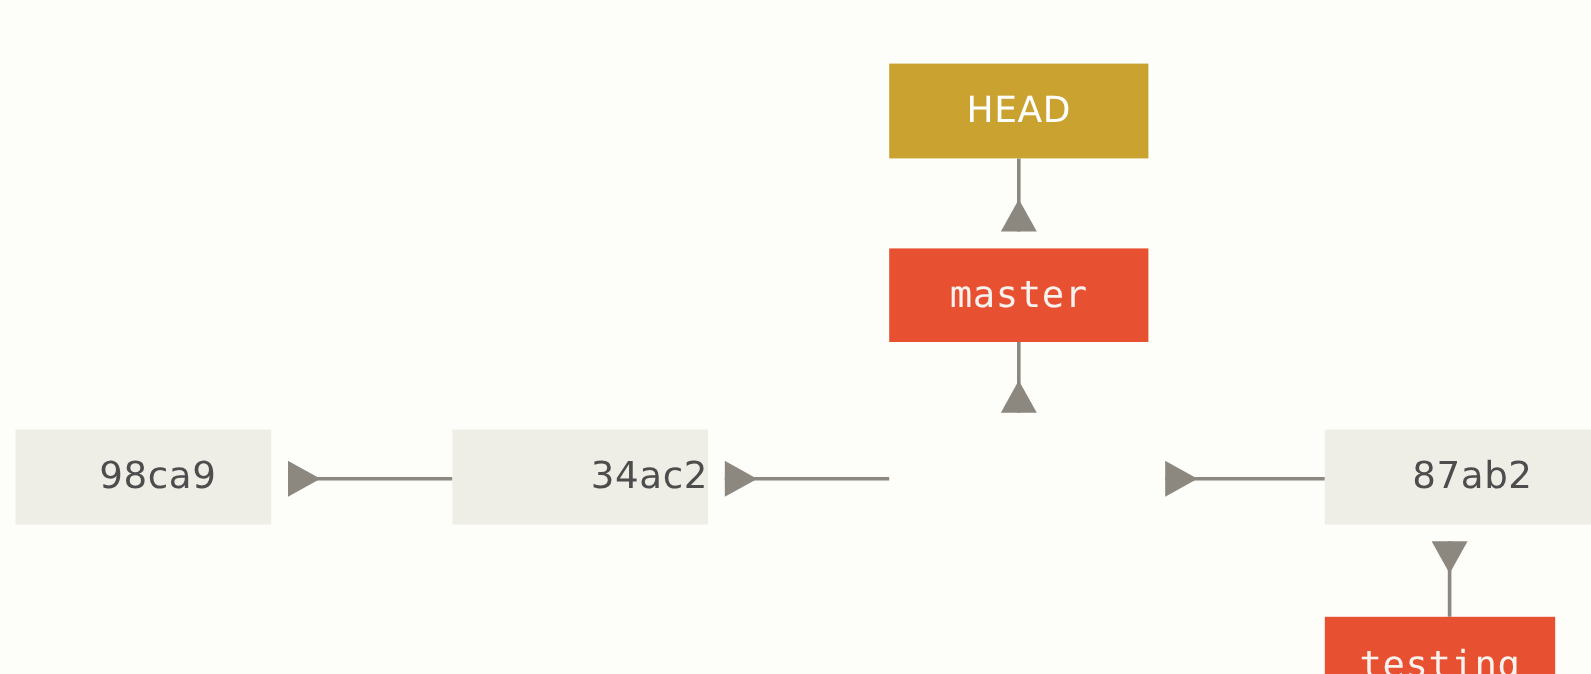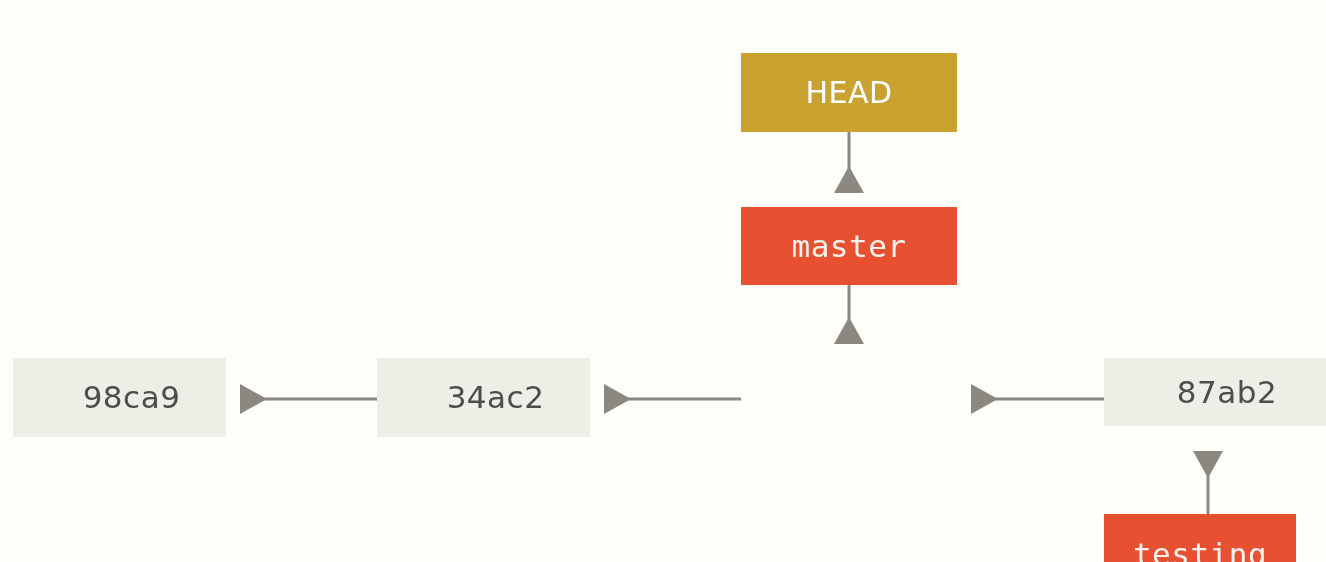--- a/index.html
+++ b/index.html
@@ -106,22 +106,22 @@
   </div>
 
   <div class="node node-branch" style="left:1104px; top:470px; width:192px; height:92px;">
     <span style="position:relative; top:-6px;">testing</span>
   </div>
 
   <div class="node node-commit" style="left:13px; top:314px; width:213px; height:79px;">
     <span>98ca9</span>
   </div>
 
-  <div class="node node-commit" style="left:377px; top:314px; width:213px; height:79px;">
+  <div class="node node-commit" style="left:377px; top:314px; width:213px; height:79px;justify-content:flex-end;">
     <span>34ac2</span>
   </div>
 
 
-  <div class="node node-commit" style="left:1104px; top:314px; width:222px; height:68px;">
+  <div class="node node-commit" style="left:1104px; top:314px; width:222px; height:79px;">
     <span>87ab2</span>
   </div>
 
 </div>
 
 </body></html>

